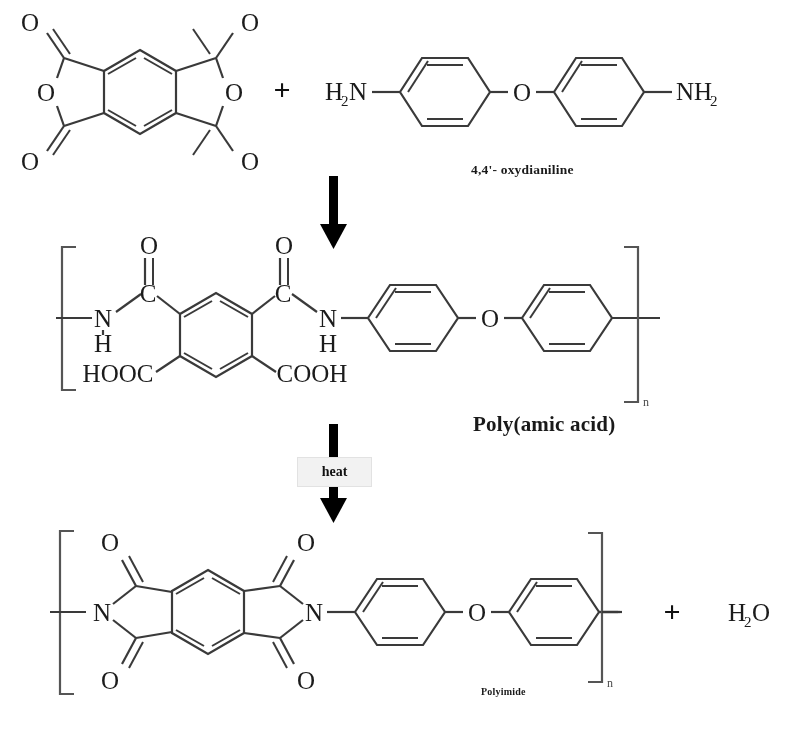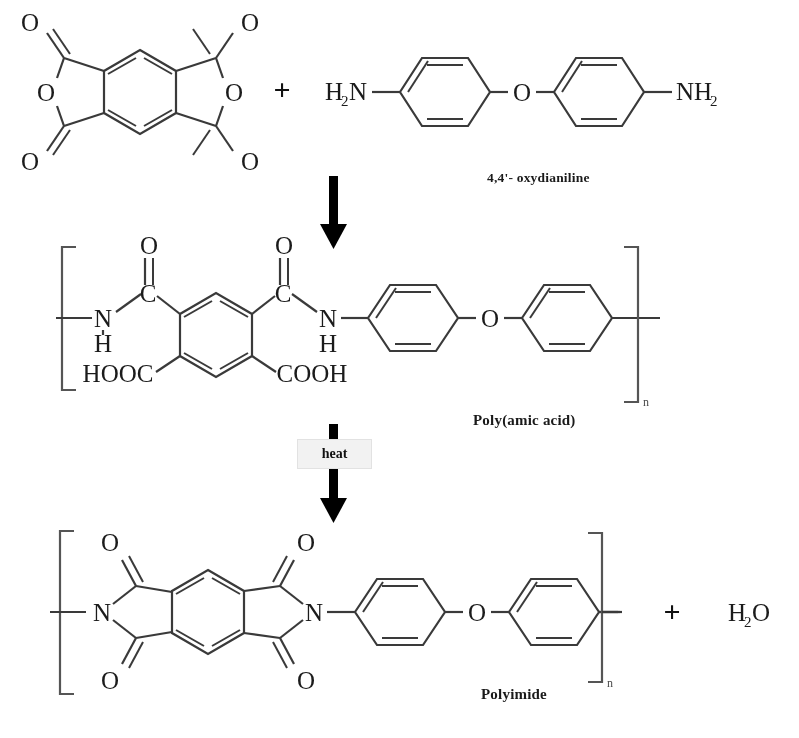--- a/index.html
+++ b/index.html
@@ -254,19 +254,19 @@
 
     <text class="plus" x="672" y="622" text-anchor="middle">+</text>
     <text class="atom" x="728" y="621" text-anchor="start">H</text>
     <text class="sub" x="744" y="627" text-anchor="start">2</text>
     <text class="atom" x="752" y="621" text-anchor="start">O</text>
   </g>
 
 </svg>
 
 
-<div class="lbl" style="left:471px; top:170px;margin-left:16px;">4,4'- oxydianiline</div>
-<div class="lbl" style="left:473px; top:412px; font-size:15px;">Poly(amic acid)</div>
-<div class="lbl" style="left:481px; top:686px; font-size:15px;">Polyimide</div>
-
-<div class="heat-box" style="left:297px; top:439px; width:73px; height:28px;text-align:center;">heat</div>
+<div class="lbl" style="left:471px; top:162px;">4,4'- oxydianiline</div>
+<div class="lbl" style="left:473px; top:412px; font-size:21px;">Poly(amic acid)</div>
+<div class="lbl" style="left:481px; top:686px; font-size:10px;">Polyimide</div>
+
+<div class="heat-box" style="left:297px; top:457px; width:73px; height:28px;text-align:center;">heat</div>
 
 </div>
 
 </body></html>

